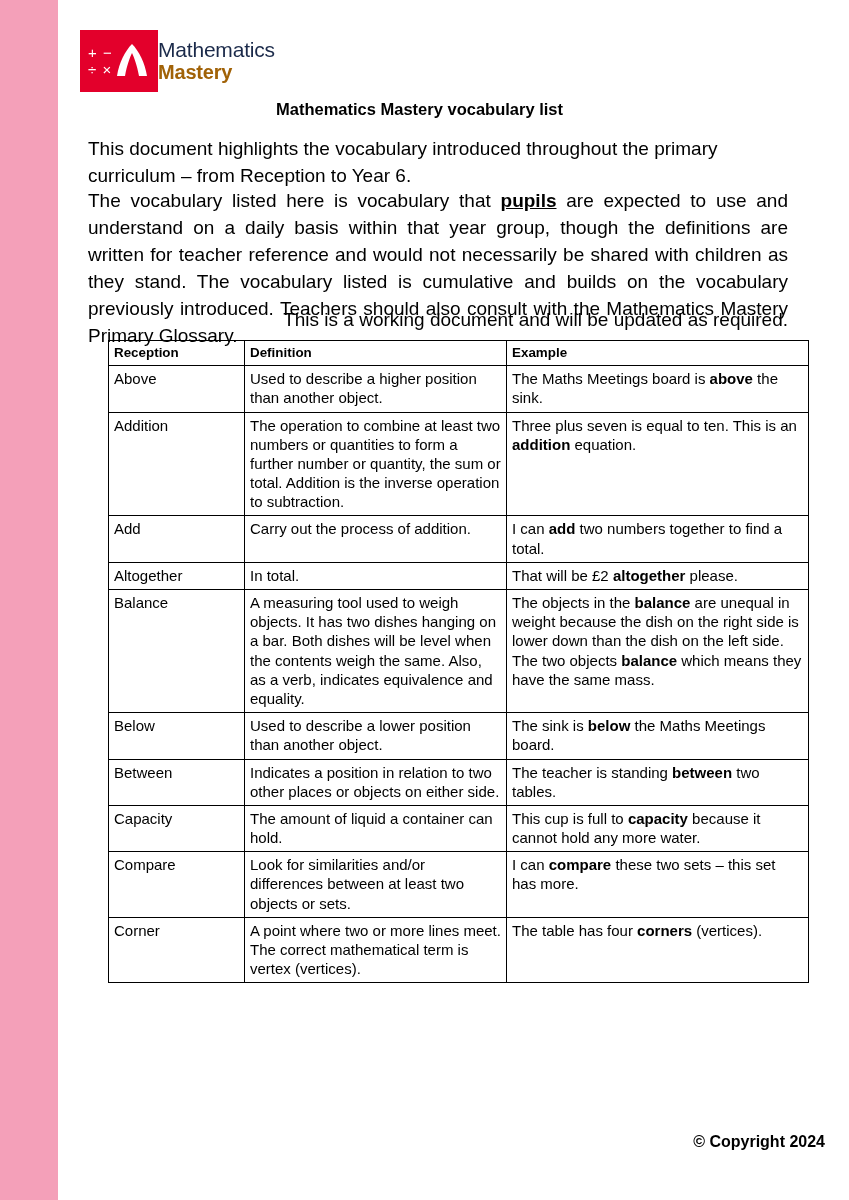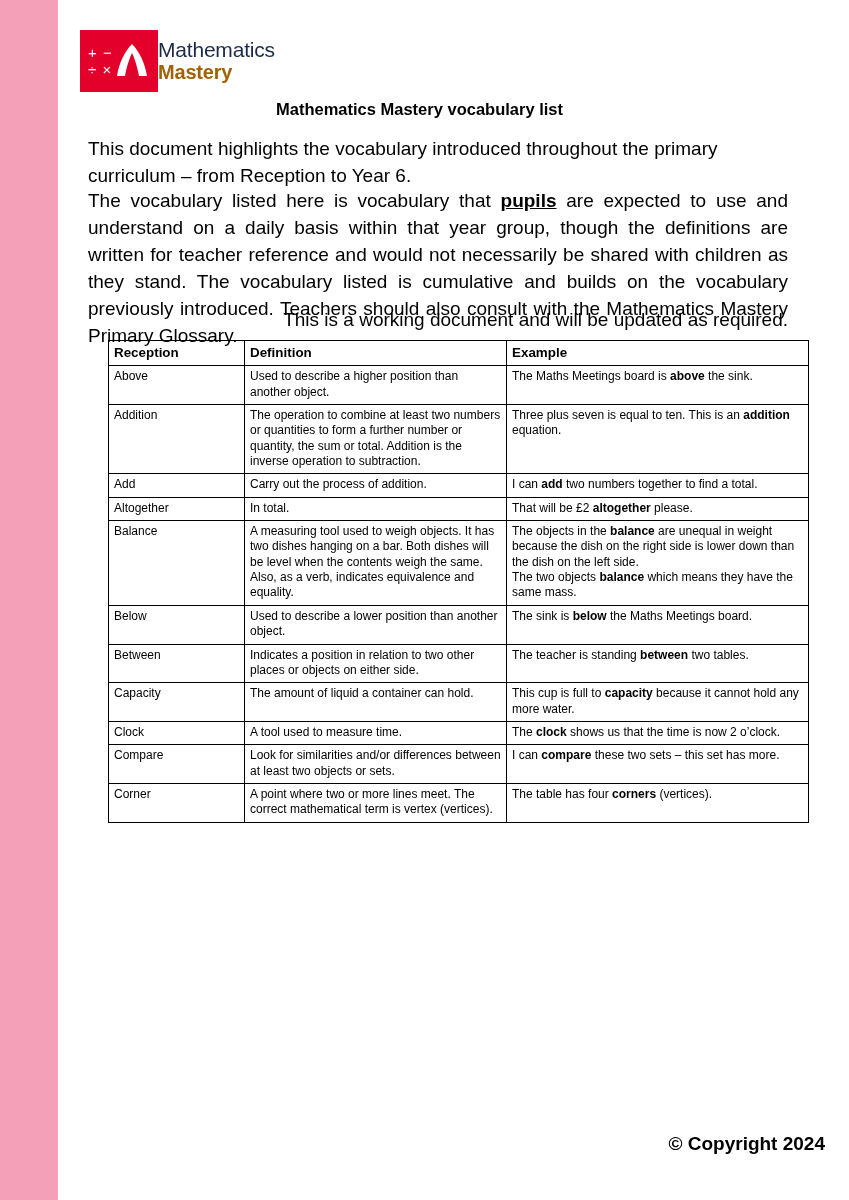--- a/index.html
+++ b/index.html
@@ -120,21 +120,21 @@
     top: 340px;
     width: 700px;
     border-collapse: collapse;
     table-layout: fixed;
     margin-left: 28px;
   }
   table.vocab th, table.vocab td {
     border: 1px solid #000000;
     vertical-align: top;
     padding: 3px 5px 4px 5px;
-    font-size: 12px;
+    font-size: 15px;
     line-height: 1.28;
   }
   table.vocab th {
     font-weight: bold;
     text-align: left;
     font-size: 13.4px;
   }
   col.c1 { width: 136px; }
   col.c2 { width: 262px; }
   col.c3 { width: 302px; }
@@ -144,21 +144,21 @@
     height: 52px;
     border-radius: 50%;
     background: #13235b;
     margin: 6px 0 6px 18px;
   }
 
   .copyright {
     position: absolute;
     right: 24px;
     top: 1133px;
-    font-size: 19px;
+    font-size: 16px;
     font-weight: bold;
     color: #000;
   }
 </style>
 </head>
 <body>
 
 <div class="page">
 
   <div class="pink-bar"></div>
@@ -239,25 +239,20 @@
             <td>Between</td>
             <td>Indicates a position in relation to two other places or objects on either side.</td>
             <td><span>The teacher is standing </span><b>between</b><span> two tables.</span></td>
           </tr>
           <tr>
             <td>Capacity</td>
             <td>The amount of liquid a container can hold.</td>
             <td><span>This cup is full to </span><b>capacity</b><span> because it cannot hold any more water.</span></td>
           </tr>
           <tr>
-            <td>Clock</td>
-            <td>A tool used to measure time.</td>
-            <td><span>The </span><b>clock</b><span> shows us that the time is now 2 o’clock.</span></td>
-          </tr>
-          <tr>
             <td>Compare</td>
             <td>Look for similarities and/or differences between at least two objects or sets.</td>
             <td><span>I can </span><b>compare</b><span> these two sets – this set has more.</span></td>
           </tr>
           <tr>
             <td>Corner</td>
             <td>A point where two or more lines meet. The correct mathematical term is vertex (vertices).</td>
             <td><span>The table has four </span><b>corners</b><span> (vertices).</span></td>
           </tr>
         </tbody>

